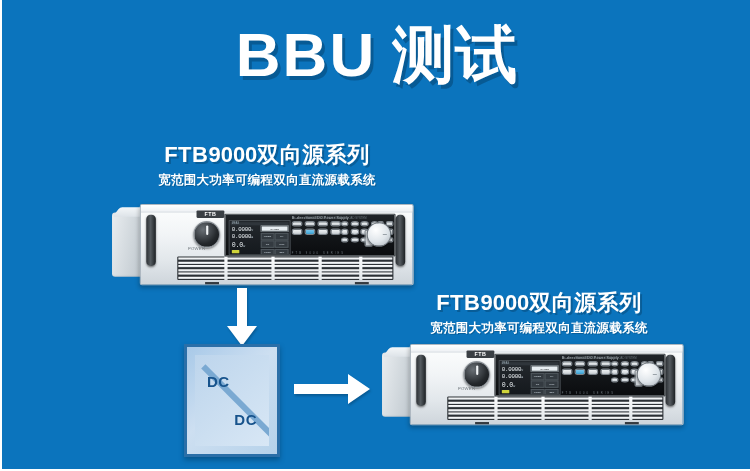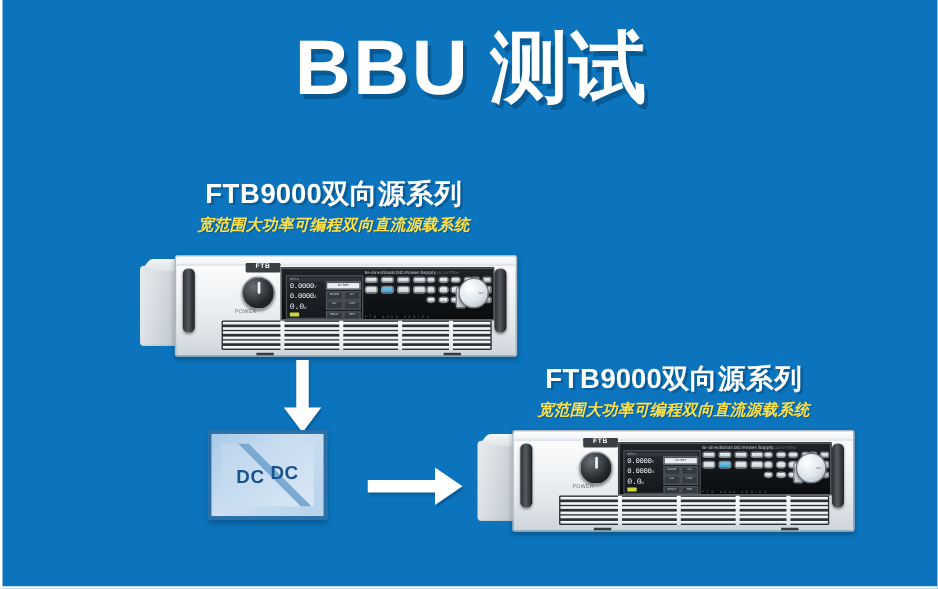--- a/index.html
+++ b/index.html
@@ -49,27 +49,26 @@
   .caption .model {
     color: #ffffff;
     font-size: 22px;
     font-weight: bold;
     letter-spacing: 0.5px;
     text-shadow: 2px 2px 0 rgba(5, 70, 115, 0.5);
     line-height: 1.2;
   }
   .caption .model .num { letter-spacing: 0px; text-align: center; }
   .caption .sub {
-    color: #fde047;
+    color: #ffffff;
     font-size: 12.5px;
     font-weight: bold;
     letter-spacing: 0.3px;
     margin-top: 4px;
     text-shadow: 1px 1px 0 rgba(5, 70, 115, 0.45);
-    font-style: italic;
   }
   #caption-top    { left: 120px; top: 142px; width: 290px; }
   #caption-bottom { left: 392px; top: 290px; width: 290px; }
 
   
   .instrument {
     position: absolute;
     transform-origin: top left;
   }
   .inst-body {
@@ -409,24 +408,24 @@
     filter: drop-shadow(1px 2px 1px rgba(5,60,100,0.45));
   }
   .arrow-right {
     position: absolute;
     filter: drop-shadow(1px 2px 1px rgba(5,60,100,0.45));
   }
 
   
   #dcdc {
     position: absolute;
-    left: 164px;
+    left: 182px;
     top: 344px;
     width: 96px;
-    height: 72px;
+    height: 113px;
     background: linear-gradient(135deg, #a8c9e8, #cddff1 45%, #b6d2ea);
     border: 3px solid #2b6fa8;
     box-shadow: 0 3px 5px rgba(3,50,85,0.45);
     box-sizing: border-box;
   }
   #dcdc .inner {
     position: absolute;
     left: 8px; top: 8px; right: 8px; bottom: 8px;
     background: linear-gradient(135deg, #bdd5ec, #d8e7f5);
     overflow: hidden;

